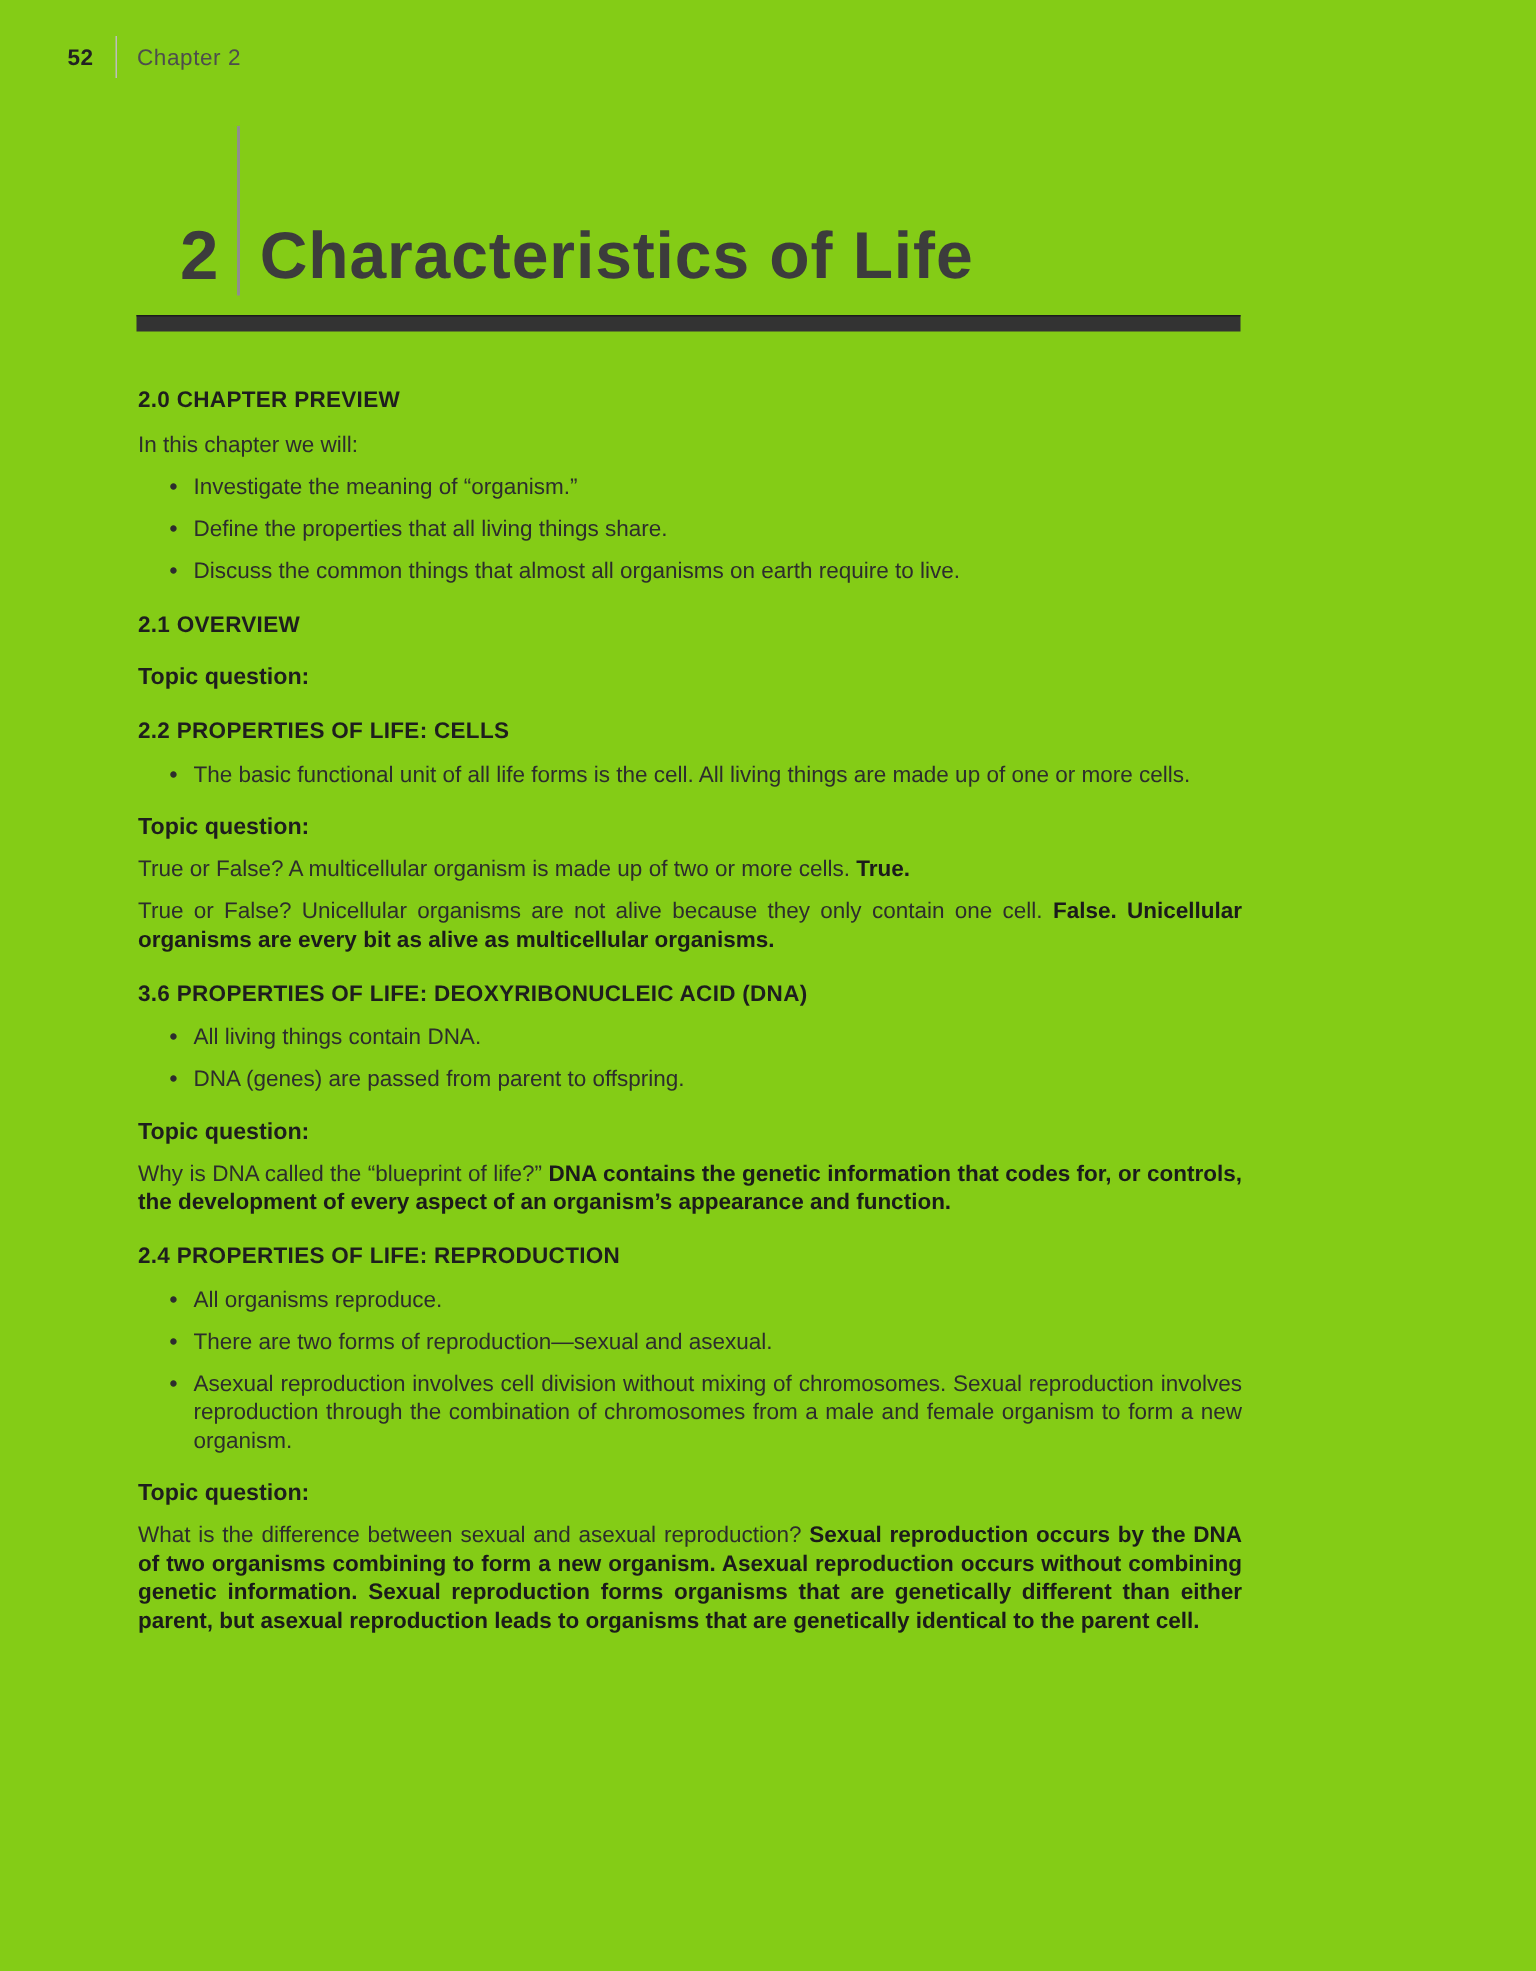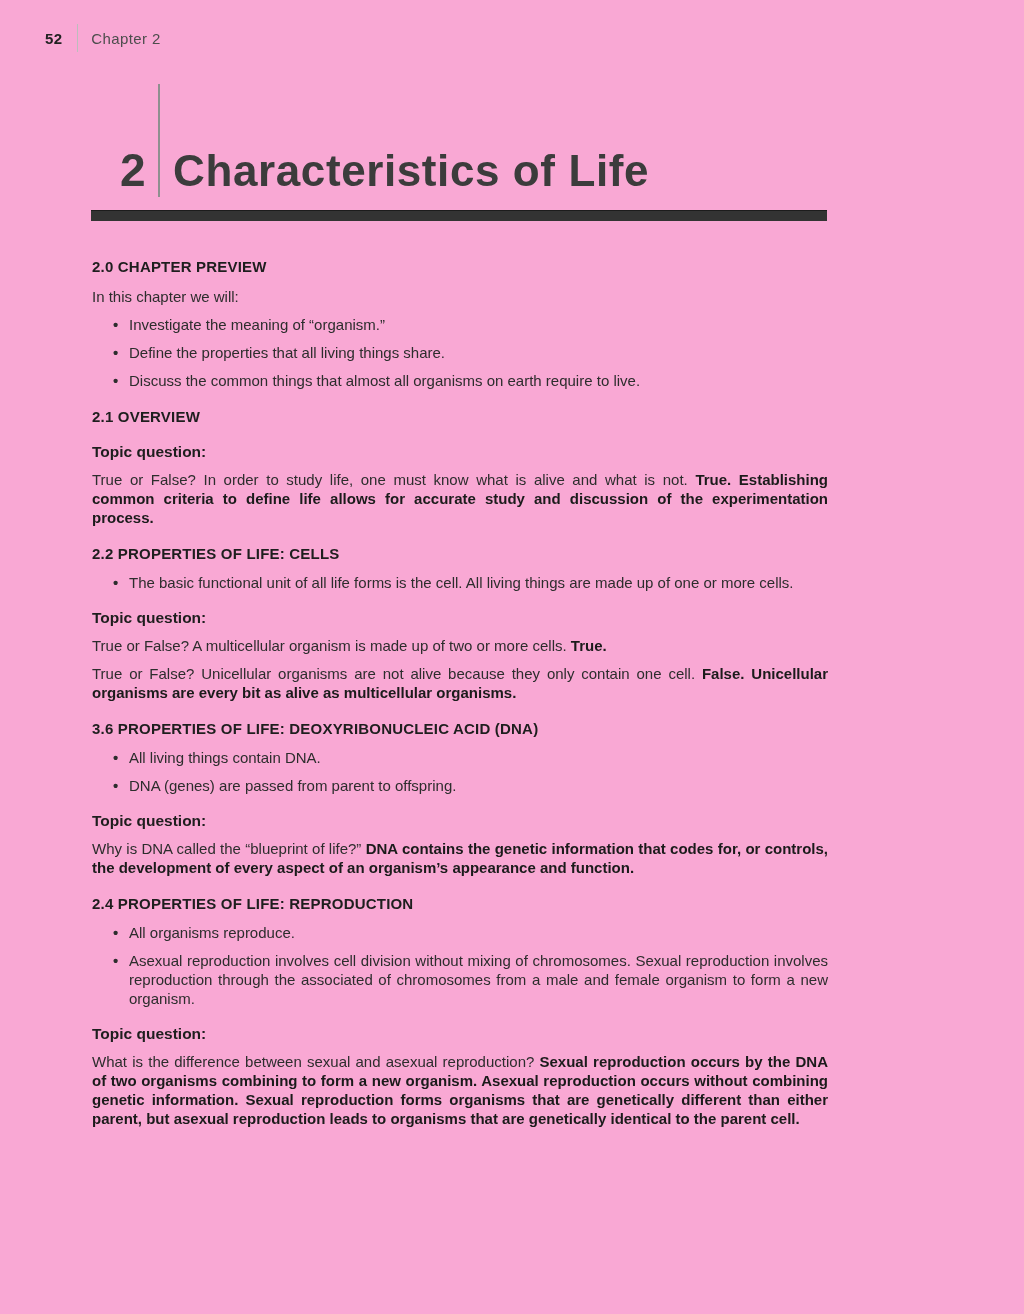--- a/index.html
+++ b/index.html
@@ -1,20 +1,20 @@
 <!DOCTYPE html>
 <html><head>
 <meta charset="utf-8">
 <style>
   html, body { margin: 0; padding: 0; background: #ffffff; }
   .page {
     position: relative;
     width: 1024px;
     height: 1314px;
-    background: #f9a8d4;
+    background: #84cc16;
     font-family: "Liberation Sans", "DejaVu Sans", sans-serif;
     color: #2d2d2d;
     overflow: hidden;
     box-sizing: border-box;
   }
 
   
   .running-header {
     display: flex;
     align-items: center;
@@ -144,21 +144,20 @@
       <div class="section-heading first">2.0 CHAPTER PREVIEW</div>
       <div class="intro">In this chapter we will:</div>
       <div class="bullet">Investigate the meaning of “organism.”</div>
       <div class="bullet">Define the properties that all living things share.</div>
       <div class="bullet">Discuss the common things that almost all organisms on earth require to live.</div>
     </div>
 
     <div>
       <div class="section-heading">2.1 OVERVIEW</div>
       <div class="topic">Topic question:</div>
-      <p class="qa"><span>True or False? In order to study life, one must know what is alive and what is not.</span> <b>True. Establishing common criteria to define life allows for accurate study and discussion of the experimentation process.</b></p>
     </div>
 
     <div>
       <div class="section-heading">2.2 PROPERTIES OF LIFE: CELLS</div>
       <div class="bullet after-heading">The basic functional unit of all life forms is the cell. All living things are made up of one or more cells.</div>
       <div class="topic">Topic question:</div>
       <p class="qa"><span>True or False? A multicellular organism is made up of two or more cells.</span> <b>True.</b></p>
       <p class="qa"><span>True or False? Unicellular organisms are not alive because they only contain one cell.</span> <b>False. Unicellular organisms are every bit as alive as multicellular organisms.</b></p>
     </div>
 
@@ -166,19 +165,20 @@
       <div class="section-heading">3.6 PROPERTIES OF LIFE: DEOXYRIBONUCLEIC ACID (DNA)</div>
       <div class="bullet after-heading">All living things contain DNA.</div>
       <div class="bullet">DNA (genes) are passed from parent to offspring.</div>
       <div class="topic">Topic question:</div>
       <p class="qa"><span>Why is DNA called the “blueprint of life?”</span> <b>DNA contains the genetic information that codes for, or controls, the development of every aspect of an organism’s appearance and function.</b></p>
     </div>
 
     <div>
       <div class="section-heading">2.4 PROPERTIES OF LIFE: REPRODUCTION</div>
       <div class="bullet after-heading">All organisms reproduce.</div>
-      <div class="bullet">Asexual reproduction involves cell division without mixing of chromosomes. Sexual reproduction involves reproduction through the associated of chromosomes from a male and female organism to form a new organism.</div>
+      <div class="bullet">There are two forms of reproduction—sexual and asexual.</div>
+      <div class="bullet">Asexual reproduction involves cell division without mixing of chromosomes. Sexual reproduction involves reproduction through the combination of chromosomes from a male and female organism to form a new organism.</div>
       <div class="topic">Topic question:</div>
       <p class="qa"><span>What is the difference between sexual and asexual reproduction?</span> <b>Sexual reproduction occurs by the DNA of two organisms combining to form a new organism. Asexual reproduction occurs without combining genetic information. Sexual reproduction forms organisms that are genetically different than either parent, but asexual reproduction leads to organisms that are genetically identical to the parent cell.</b></p>
     </div>
 
   </div>
 </div>
 
 </body></html>

